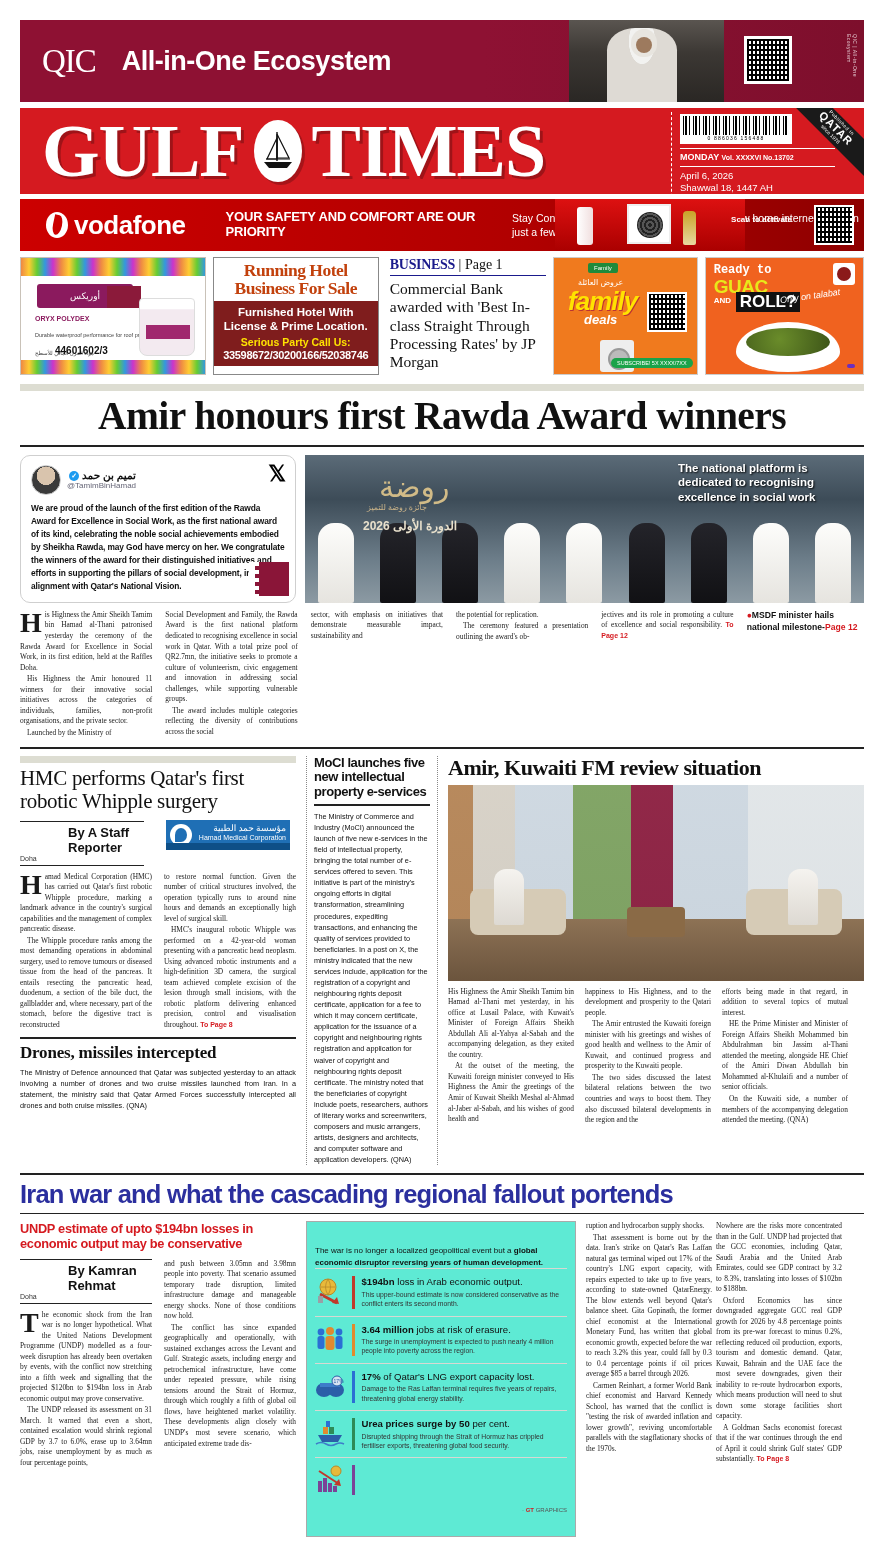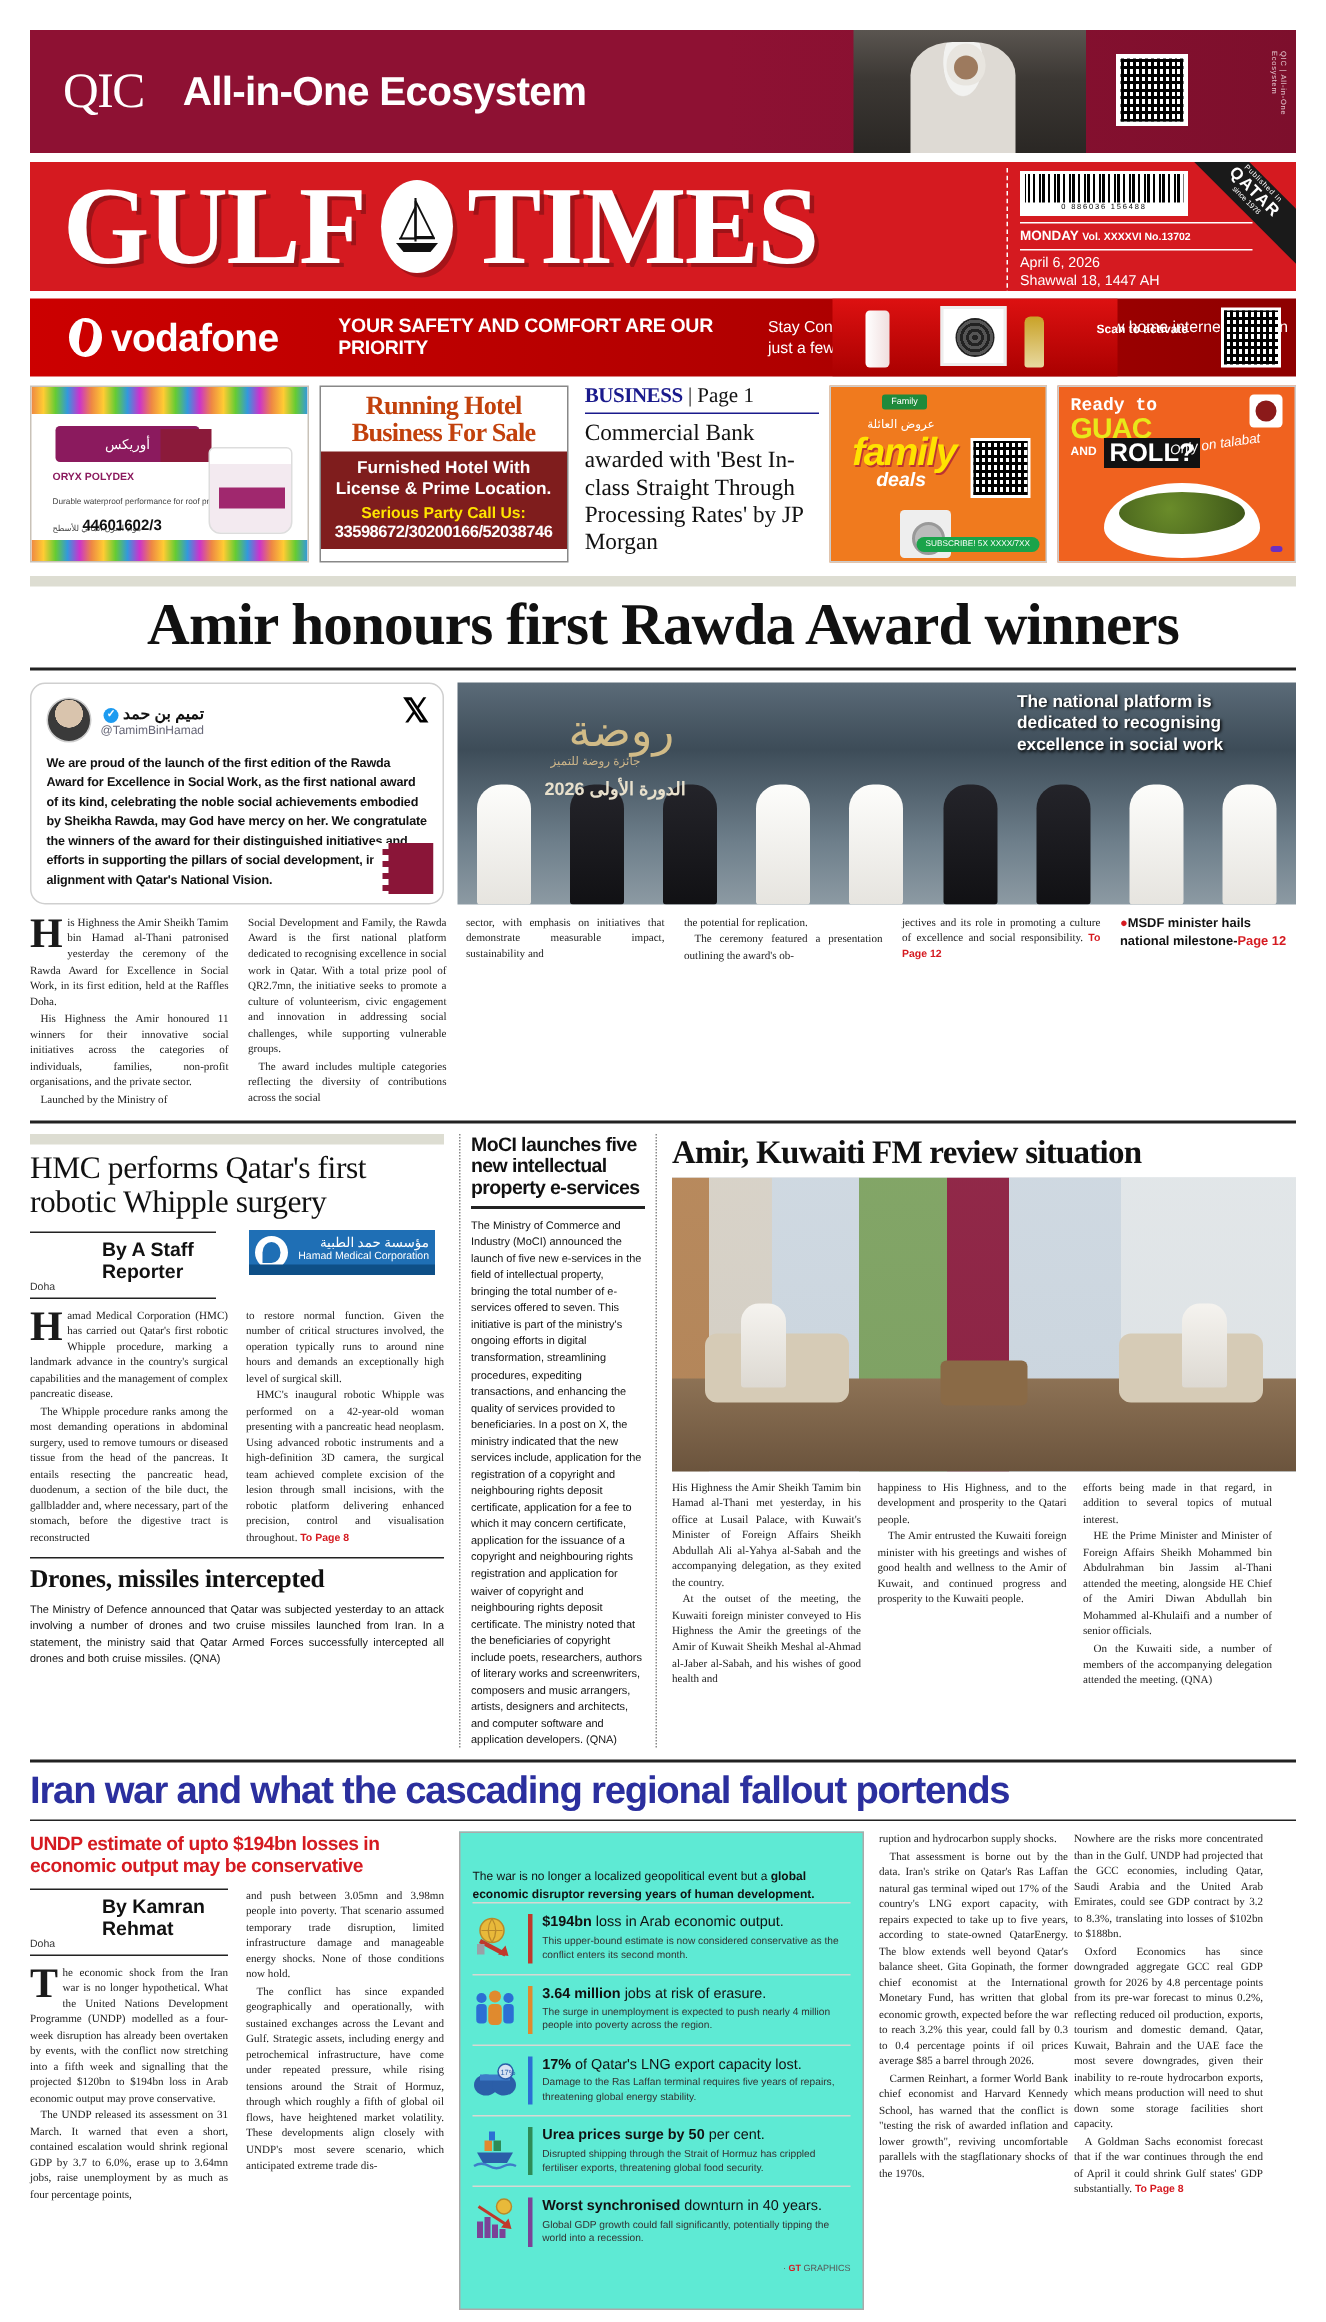--- a/index.html
+++ b/index.html
@@ -621,20 +621,21 @@
         <div class="amir2-col">
           <div class="body-txt">
             <p class="first">His Highness the Amir Sheikh Tamim bin Hamad al-Thani met yesterday, in his office at Lusail Palace, with Kuwait's Minister of Foreign Affairs Sheikh Abdullah Ali al-Yahya al-Sabah and the accompanying delegation, as they exited the country.</p>
             <p>At the outset of the meeting, the Kuwaiti foreign minister conveyed to His Highness the Amir the greetings of the Amir of Kuwait Sheikh Meshal al-Ahmad al-Jaber al-Sabah, and his wishes of good health and</p>
           </div>
         </div>
         <div class="amir2-col">
           <div class="body-txt">
             <p class="first">happiness to His Highness, and to the development and prosperity to the Qatari people.</p>
             <p>The Amir entrusted the Kuwaiti foreign minister with his greetings and wishes of good health and wellness to the Amir of Kuwait, and continued progress and prosperity to the Kuwaiti people.</p>
+            <p>The two sides discussed the latest bilateral relations between the two countries and ways to boost them. They also discussed bilateral developments in the region and the</p>
           </div>
         </div>
         <div class="amir2-col">
           <div class="body-txt">
             <p class="first">efforts being made in that regard, in addition to several topics of mutual interest.</p>
             <p>HE the Prime Minister and Minister of Foreign Affairs Sheikh Mohammed bin Abdulrahman bin Jassim al-Thani attended the meeting, alongside HE Chief of the Amiri Diwan Abdullah bin Mohammed al-Khulaifi and a number of senior officials.</p>
             <p>On the Kuwaiti side, a number of members of the accompanying delegation attended the meeting. (QNA)</p>
           </div>
         </div>
       </div>
@@ -750,24 +751,20 @@
             <rect x="3" y="16" width="4" height="11" fill="#7b4397"></rect>
             <rect x="8" y="13" width="4" height="14" fill="#7b4397"></rect>
             <rect x="13" y="18" width="4" height="9" fill="#7b4397"></rect>
             <rect x="18" y="21" width="4" height="6" fill="#7b4397"></rect>
             <path d="M4 6 L24 19" stroke="#c0392b" stroke-width="2"></path>
             <path d="M24 14 L26 21 L19 20 Z" fill="#c0392b"></path>
             <circle cx="21" cy="6" r="5" fill="#e8b93a" stroke="#b8892a"></circle>
           </svg>
         </div>
         <div class="ib-bar" style="background:#7b4397"></div>
-        <div class="ib-txt">
-          <div class="ib-title"><b>Worst synchronised</b><span> downturn in 40 years.</span></div>
-          <div class="ib-desc">Global GDP growth could fall significantly, potentially tipping the world into a recession.</div>
-        </div>
       </div>
 
       <div class="ib-credit">
         <span>· </span><b>GT</b><span> GRAPHICS</span>
       </div>
     </div>
 
     <div class="bot-right">
       <div class="botr-col">
         <div class="body-txt">

